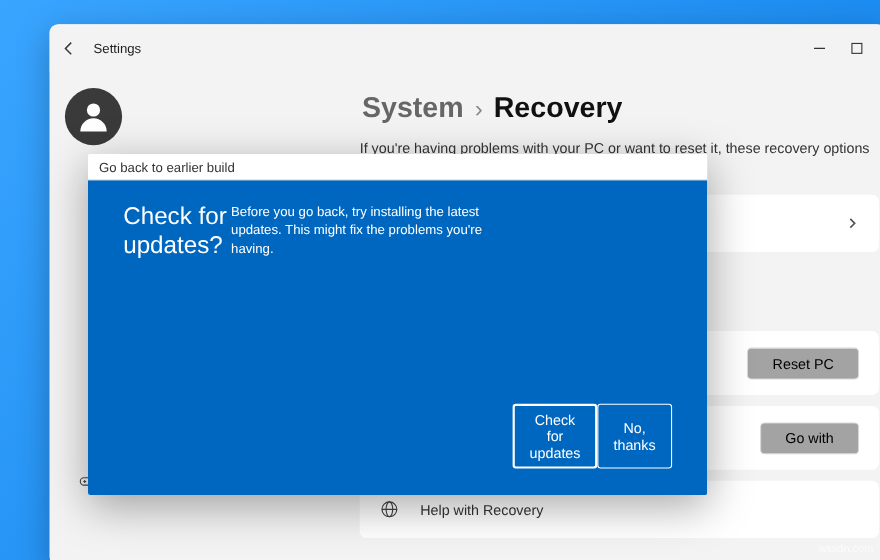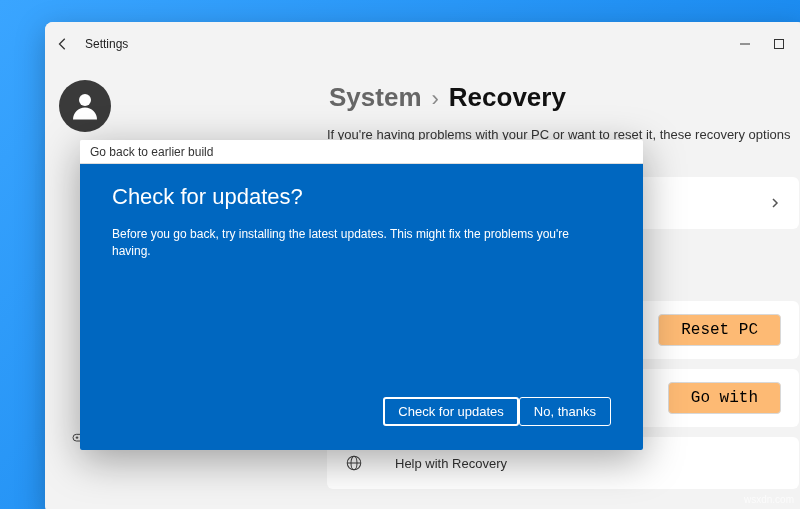--- a/index.html
+++ b/index.html
@@ -34,41 +34,41 @@
   .crumb-parent { font-size: 26px; font-weight: 700; color: #666; }
   .crumb-sep { font-size: 22px; color: #888; }
   .crumb-current { font-size: 26px; font-weight: 600; color: #111; }
   .intro-text { font-size: 13px; color: #333; margin-bottom: 20px; }
   .option-row {
     background: #fff; border-radius: 6px; height: 58px; margin-bottom: 10px;
     display: flex; align-items: center; padding: 0 18px; font-size: 13px; color: #333;
     justify-content: space-between;
   }
   .option-row.thin { height: 52px; }
-  .row-left { display: flex; align-items: center; gap: 32px; }
+  .row-left { display: flex; align-items: center; gap: 19px; }
   .row-btn {
-    background: #fdba74; border: 1px solid #d8d8d8; border-radius: 4px;
-    padding: 6px 22px; font-size: 16px; cursor: pointer; font-family: Liberation Mono, monospace;
+    background: #a3a3a3; border: 1px solid #d8d8d8; border-radius: 4px;
+    padding: 6px 22px; font-size: 13px; cursor: pointer;
   }
   .chev { width: 12px; height: 12px; stroke: #555; fill: none; }
   .spacer { height: 62px; }
   .help-icon { width: 18px; height: 18px; }
 
   
   .dialog {
     position: absolute; left: 80px; top: 140px; width: 563px; height: 310px;
     box-shadow: 0 10px 40px rgba(0,0,0,.35); border-radius: 2px; overflow: hidden;
     display: flex; flex-direction: column;
   }
   .dialog-header {
     background: #fff; height: 24px; font-size: 12px; color: #333;
     display: flex; align-items: center; padding: 0 10px; border-bottom: 1px solid #ddd;
   }
   .dialog-body {
-    flex: 1; background: #0067c0; padding: 20px 32px; color: #fff; display: flex; flex-direction: column;
+    flex: 1; background: #0067c0; padding: 20px 32px; color: #fff; display: flex; flex-direction: row;
   }
   .dialog-title { font-size: 22px; font-weight: 400; margin-bottom: 16px; }
   .dialog-text { font-size: 12px; line-height: 1.4; max-width: 480px; }
   .dialog-buttons { margin-top: auto; display: flex; justify-content: flex-end; padding-bottom: 4px; }
   .dlg-btn {
     background: #0067c0; color: #fff; border: 1px solid #fff; border-radius: 3px;
     padding: 6px 14px; font-size: 13px; cursor: pointer;
   }
   .dlg-btn.primary { border: 2px solid #fff; padding: 5px 13px; }
 

